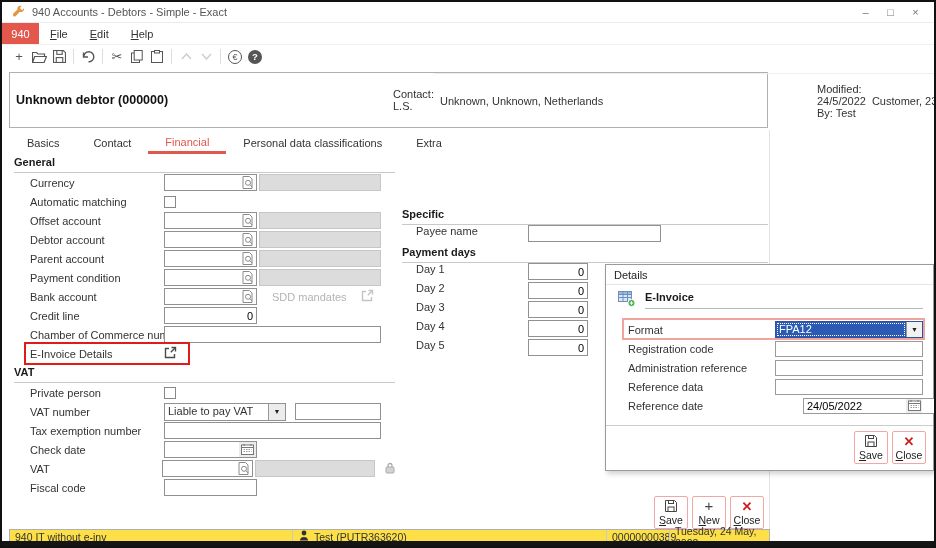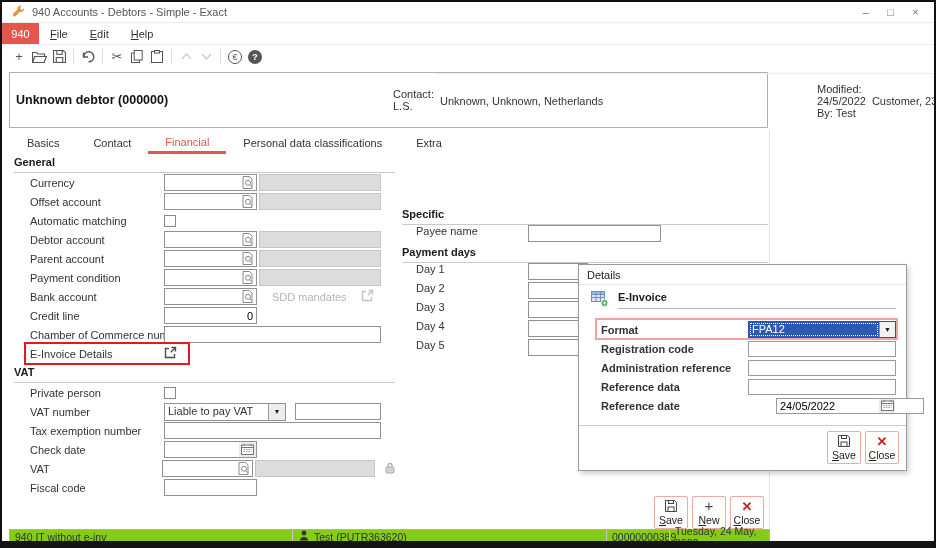--- a/index.html
+++ b/index.html
@@ -82,35 +82,35 @@
   .abtn { width:34px; height:33px; border:1px solid #f0a8a2; border-radius:2px; background:#fff;
           display:flex; flex-direction:column; align-items:center; justify-content:center; gap:1px;
           font-size:10.5px; color:#222; cursor:default; }
   .abtn .bicon { height:13px; display:flex; align-items:center; justify-content:center; }
   .x-red { color:#cc1f1f; font-weight:bold; font-size:13px; line-height:11px; }
   .plus-g { color:#444; font-size:15px; line-height:12px; }
   .main-actions { position:absolute; left:652px; top:494px; display:flex; gap:4px; }
 
   
   .statusbar { position:absolute; left:7px; top:527px; width:761px; height:15px;
-               border:1px solid #b0b0b0; display:flex; font-size:10.5px; align-items:center; background:#84cc16; }
+               border:1px solid #b0b0b0; display:flex; font-size:10.5px; align-items:center; background:#fde047; }
   .sb1 { width:283px; padding:0 5px; border-right:1px solid #c9c9c9; align-self:stretch; display:flex; align-items:center; }
   .sb2 { flex:1; display:flex; align-items:center; gap:5px; padding-left:6px; }
   .sb3 { width:63px; border-left:1px solid #c9c9c9; align-self:stretch; display:flex; align-items:center; padding:0 5px; }
   .sb4 { width:100px; border-left:1px solid #c9c9c9; align-self:stretch; display:flex; align-items:center; padding:0 5px; }
 
   
-  .dialog { position:absolute; left:576px; top:262px; width:329px; height:207px; background:#fff;
+  .dialog { position:absolute; left:603px; top:262px; width:329px; height:207px; background:#fff;
             border:1px solid #9a9a9a; box-shadow:2px 3px 5px rgba(0,0,0,.18); z-index:5; }
   .dlg-title { height:20px; padding:4px 8px 0; color:#222; border-bottom:1px solid #e6e6e6; }
   .dlg-section { margin:5px 10px 0 12px; display:flex; align-items:flex-end; gap:9px; }
   .dlg-section .sec-t { flex:1; font-weight:bold; border-bottom:1px solid #b8b8b8; padding-bottom:5px; color:#1a1a1a; }
   .dlg-fields { margin:11px 10px 0 22px; }
   .drow { position:relative; display:flex; align-items:center; height:19px; }
-  .dlabel { flex:1; color:#333;font-weight:bold; }
+  .dlabel { flex:1; color:#333; }
   .dinp { width:148px; height:16px; border:1px solid #9a9a9a; background:#fff; font:inherit; padding:0 3px; }
   .combo { width:148px; height:17px; display:flex; border:1px solid #30519c; }
   .csel { flex:1; background:#2a5ab4; color:#fff; padding:1px 3px; outline:1px dotted #fff; outline-offset:-2px; }
   .cbtn { width:16px; background:#f2f2f2; border-left:1px solid #999; display:flex;
           align-items:center; justify-content:center; font-size:7px; color:#222; }
   .focus-ring { position:absolute; left:-6px; right:-2px; top:-2px; bottom:-1px;
                 border:2px solid #f0a49e; pointer-events:none; }
   .mailwrap { display:flex; }
   .mailwrap .dinp { width:130px; }
   .sqbtn { width:17px; height:16px; background:#ececec; border:1px solid #aaa; margin-left:1px;
@@ -247,34 +247,34 @@
         <svg width="12" height="13" viewBox="0 0 12 13">
             <path d="M1 .5h6.5L10 3v9.5H1z" fill="#fff" stroke="#8a8a8a"></path>
             <circle cx="6" cy="6.8" r="2.5" fill="none" stroke="#8a8a8a"></circle>
             <path d="M7.8 8.6l2.4 2.4" stroke="#8a8a8a"></path>
           </svg>
       </span>
       <span class="grayf"></span>
     </div>
 
     <div class="frow">
-      <span class="flabel">Offset account</span>
-      <span class="lookup">
-        <svg width="12" height="13" viewBox="0 0 12 13">
-            <path d="M1 .5h6.5L10 3v9.5H1z" fill="#fff" stroke="#8a8a8a"></path>
-            <circle cx="6" cy="6.8" r="2.5" fill="none" stroke="#8a8a8a"></circle>
-            <path d="M7.8 8.6l2.4 2.4" stroke="#8a8a8a"></path>
-          </svg>
-      </span>
-      <span class="grayf"></span>
-    </div>
-
-    <div class="frow">
       <span class="flabel">Automatic matching</span>
       <span class="cb"></span>
+    </div>
+
+    <div class="frow">
+      <span class="flabel">Offset account</span>
+      <span class="lookup">
+        <svg width="12" height="13" viewBox="0 0 12 13">
+            <path d="M1 .5h6.5L10 3v9.5H1z" fill="#fff" stroke="#8a8a8a"></path>
+            <circle cx="6" cy="6.8" r="2.5" fill="none" stroke="#8a8a8a"></circle>
+            <path d="M7.8 8.6l2.4 2.4" stroke="#8a8a8a"></path>
+          </svg>
+      </span>
+      <span class="grayf"></span>
     </div>
 
     <div class="frow">
       <span class="flabel">Debtor account</span>
       <span class="lookup">
         <svg width="12" height="13" viewBox="0 0 12 13">
             <path d="M1 .5h6.5L10 3v9.5H1z" fill="#fff" stroke="#8a8a8a"></path>
             <circle cx="6" cy="6.8" r="2.5" fill="none" stroke="#8a8a8a"></circle>
             <path d="M7.8 8.6l2.4 2.4" stroke="#8a8a8a"></path>
           </svg>

